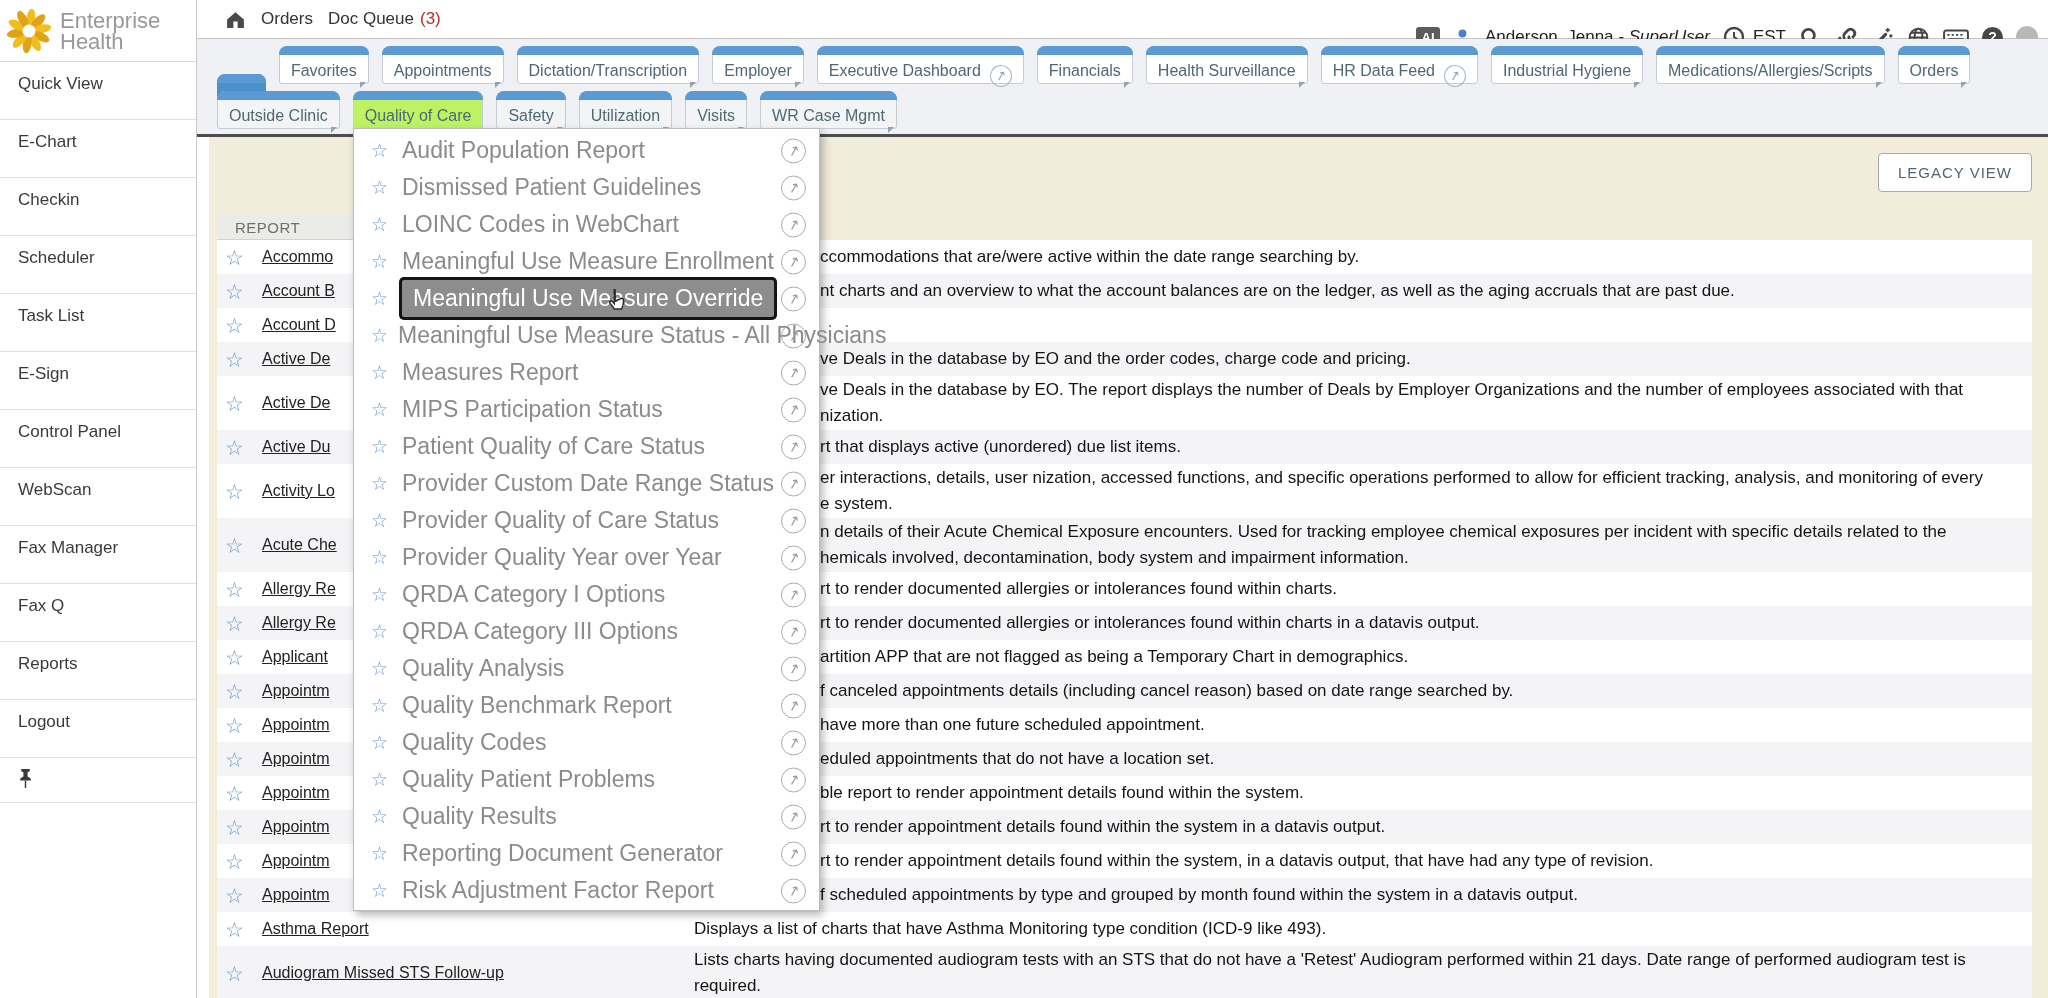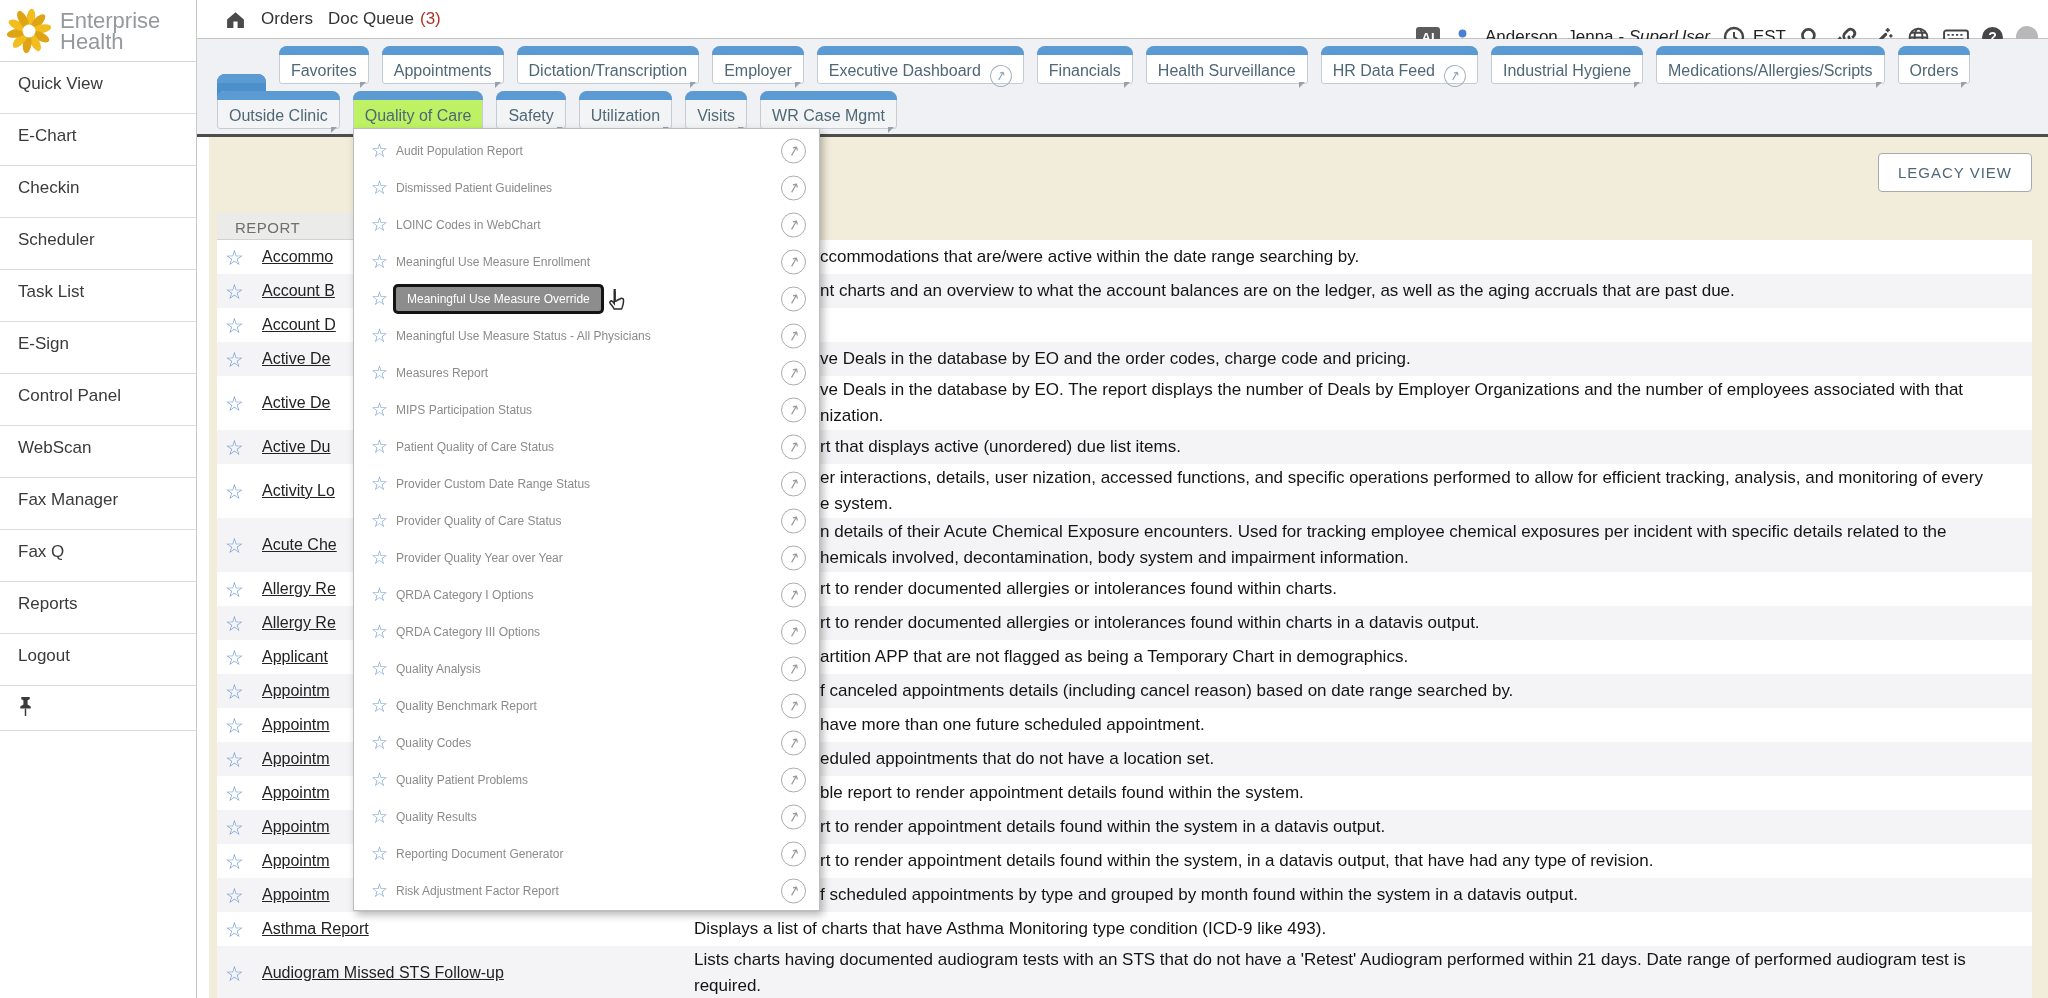--- a/index.html
+++ b/index.html
@@ -5,21 +5,21 @@
   html,body{margin:0;padding:0;background:#fff;}
   .page{position:relative;width:2048px;height:998px;overflow:hidden;background:#fff;
         font-family:"Liberation Sans",sans-serif;-webkit-font-smoothing:antialiased;}
 
   
   .sidebar{position:absolute;left:0;top:0;width:197px;height:998px;background:#fff;
            border-right:1px solid #c9c9c9;box-sizing:border-box;z-index:5;}
   .logo-area{height:62px;border-bottom:1px solid #d8d8d8;display:flex;align-items:center;
              padding:4px 6px;box-sizing:border-box;}
   .logo-text{margin-left:8px;color:#95999b;font-size:22px;line-height:21px;}
-  .side-item{padding:12px 6px 19px 18px;border-bottom:1px solid #dedede;font-size:17px;
+  .side-item{padding:12px 6px 25px 18px;border-bottom:1px solid #dedede;font-size:17px;
              color:#3a3a3a;cursor:pointer;}
   .pin-row{padding:10px 6px 9px 18px;border-bottom:1px solid #dedede;}
 
   
   .topbar{position:absolute;left:197px;top:0;width:1851px;height:39px;background:#fff;
           border-bottom:1px solid #c5c5c5;box-sizing:border-box;display:flex;
           align-items:center;padding:0 10px 0 28px;}
   .crumbs{display:flex;align-items:center;gap:15px;font-size:17px;color:#333;}
   .crumb{cursor:pointer;}
   .crumb-count{color:#b03226;margin-left:-9px;}
@@ -75,21 +75,21 @@
   .rdesc div{white-space:nowrap;}
   .trow.covered .rdesc{left:603px;}
 
   
   .dropdown-panel{position:absolute;left:340px;top:128px;width:480px;height:783px;
        background:#fff;border:1px solid #bdbdbd;box-shadow:3px 4px 8px rgba(0,0,0,.28);
        z-index:50;box-sizing:border-box;padding-top:3px;}
   .ditem{position:relative;height:37px;display:flex;align-items:center;padding-left:17px;
        cursor:pointer;}
   .dstar{color:#6f9bd1;font-size:19px;width:21px;line-height:1;cursor:pointer;}
-  .dlabel{margin-left:4px;font-size:12px;color:#8b8b8b;white-space:nowrap;}
+  .dlabel{margin-left:10px;font-size:23px;color:#8b8b8b;white-space:nowrap;}
   .ditem.hl .dlabel{background:#8d8d8d;color:#fff;padding:5px 11px;border-radius:2px;
        box-shadow:0 0 0 3px #141414;}
   .darrow{position:absolute;right:13px;top:50%;transform:translateY(-50%);width:23px;
        height:23px;border:1px solid #ababab;border-radius:50%;color:#999;font-size:14px;
        line-height:22px;text-align:center;cursor:pointer;}
   .darrow span{display:inline-block;transform:rotate(-15deg);}
 
   .cursor{position:absolute;left:604px;top:288px;z-index:80;pointer-events:none;}
 </style>
 </head>

